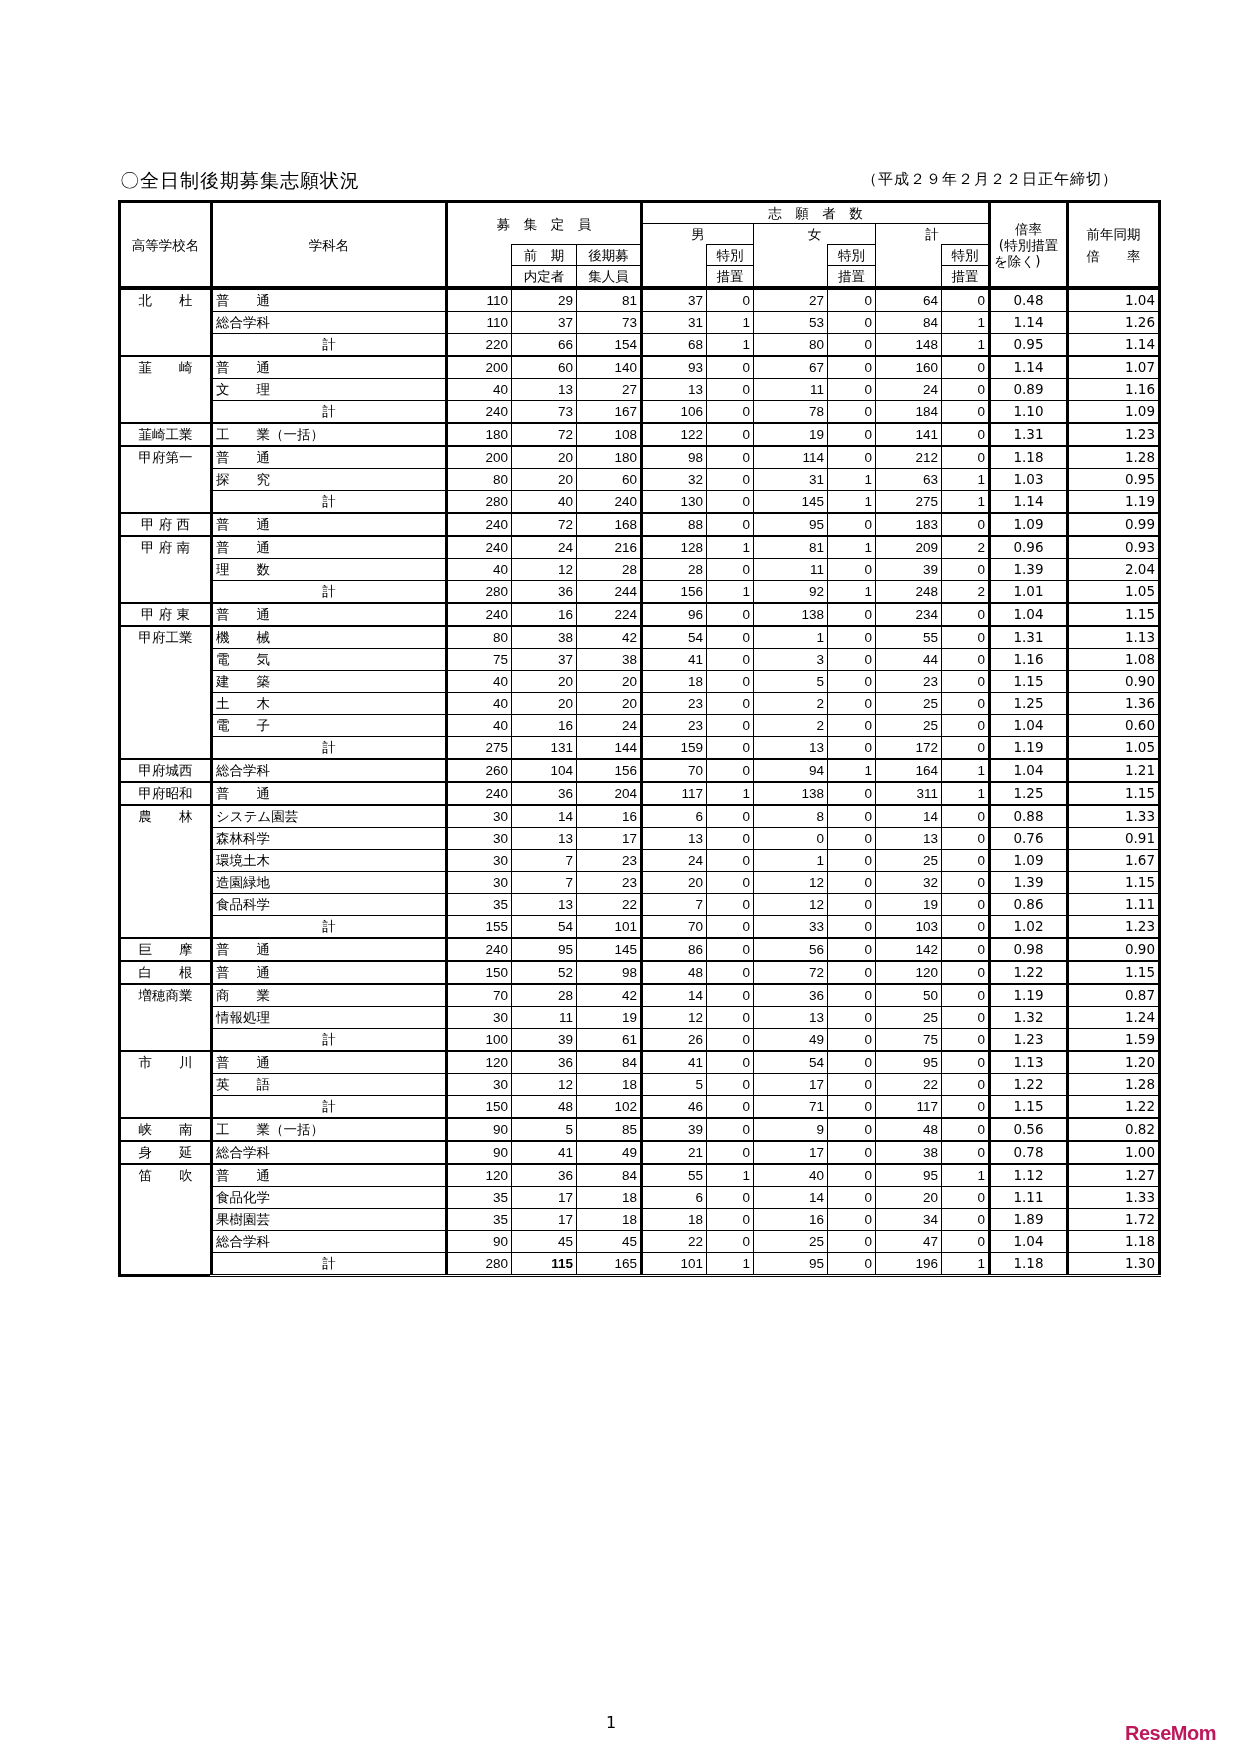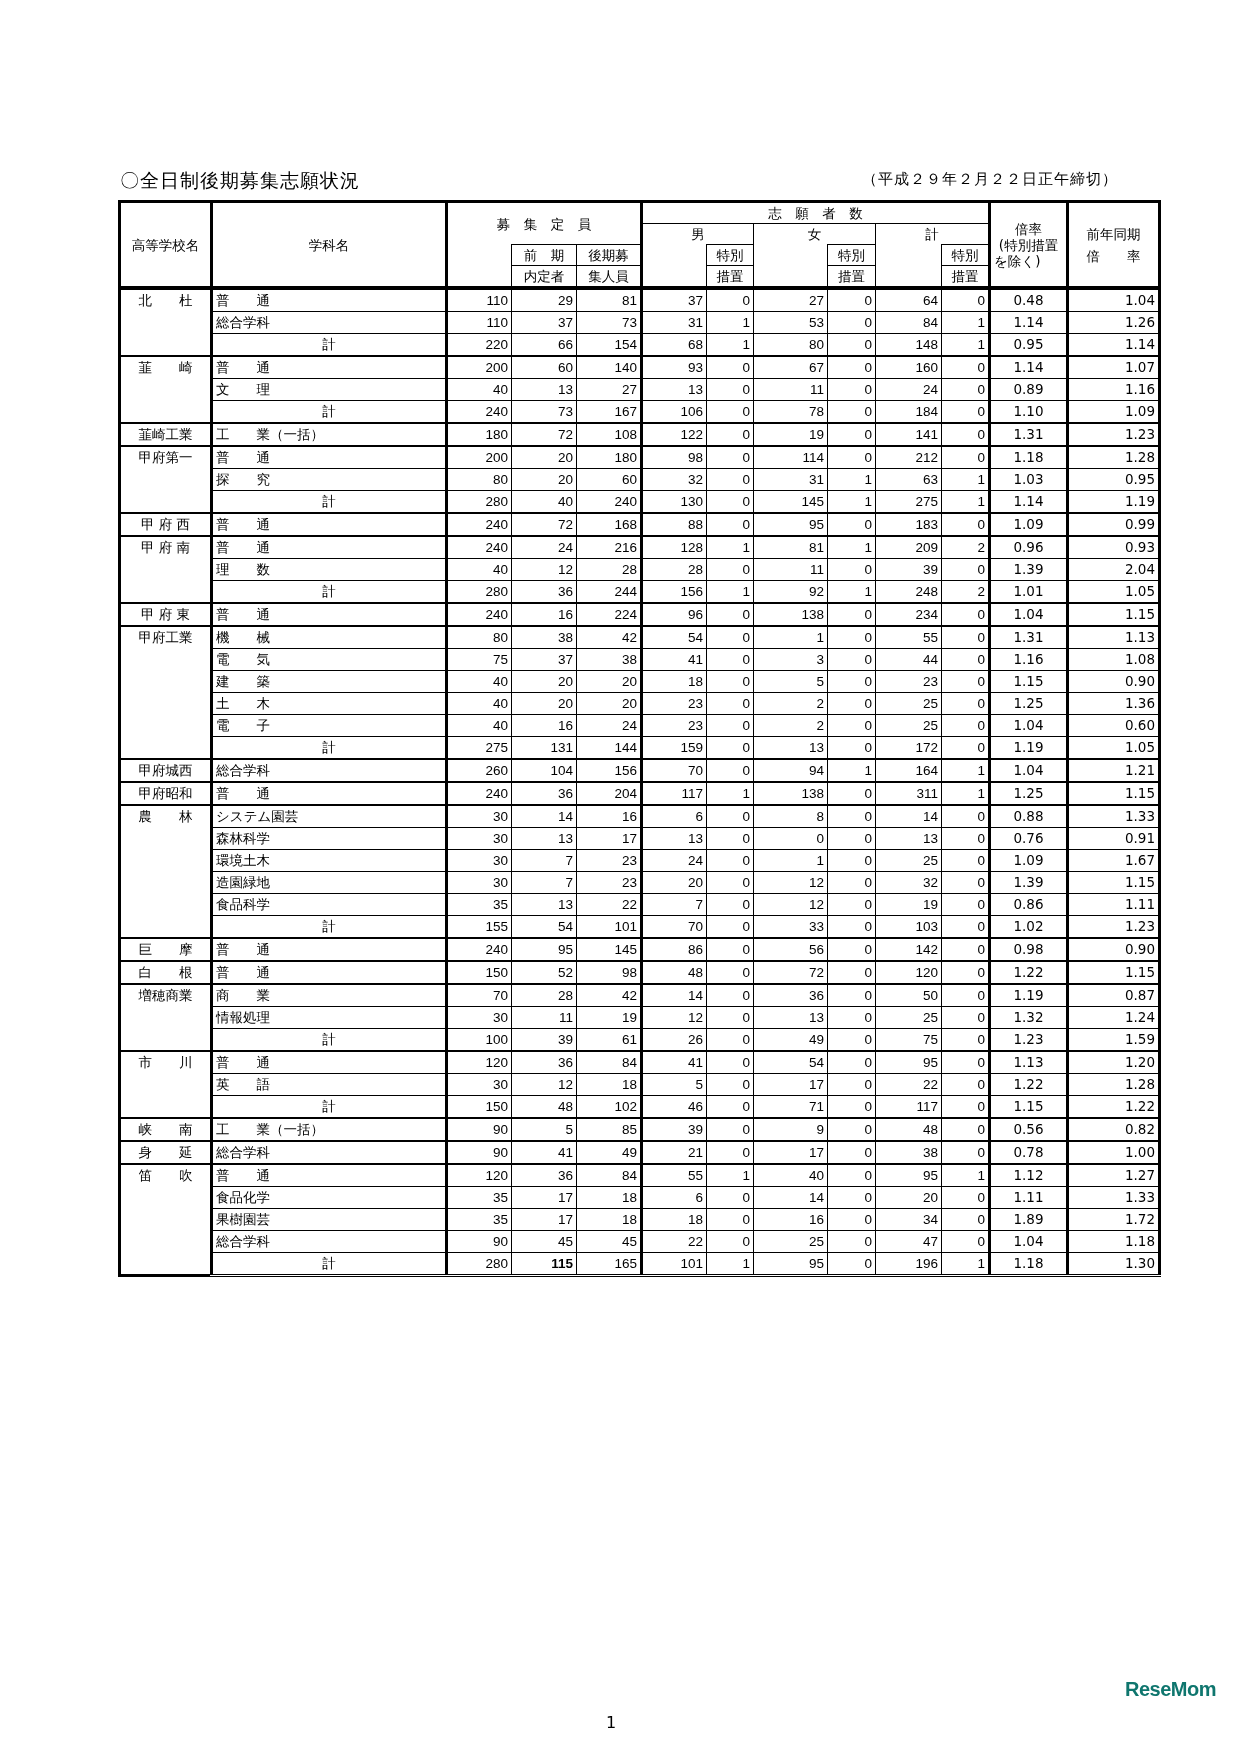--- a/index.html
+++ b/index.html
@@ -18,22 +18,22 @@
   td.school { vertical-align:top; text-align:center; letter-spacing:0px; border-bottom:none; border-top:none; }
   td.dept { text-align:left; }
   td.dept.total { text-align:center; }
   tr.grpstart td { border-top:2px solid #000; }
   td.ratio { text-align:center; font-size:14px; }
   td.prev { text-align:right; padding-right:8px; font-size:14px; }
   .noTop { border-top:none !important; }
   .noBot { border-bottom:none !important; }
   .noRight { border-right:none !important; }
   .pageno { position:absolute; left:606px; top:1713px; font-size:16px; }
-  .logo { position:absolute; left:1125px; top:1678px; font-size:20px; font-weight:bold;
-          color:#0f766e; font-family:"Liberation Sans", sans-serif; letter-spacing:-0.5px; }
+  .logo { position:absolute; left:1125px; top:1722px; font-size:20px; font-weight:bold;
+          color:#be185d; font-family:"Liberation Sans", sans-serif; letter-spacing:-0.5px; }
 </style>
 </head>
 <body>
 
 <div class="title">〇全日制後期募集志願状況</div>
 <div class="deadline">（平成２９年２月２２日正午締切）</div>
 
 <table class="main">
   <colgroup>
     <col style="width:92px">

